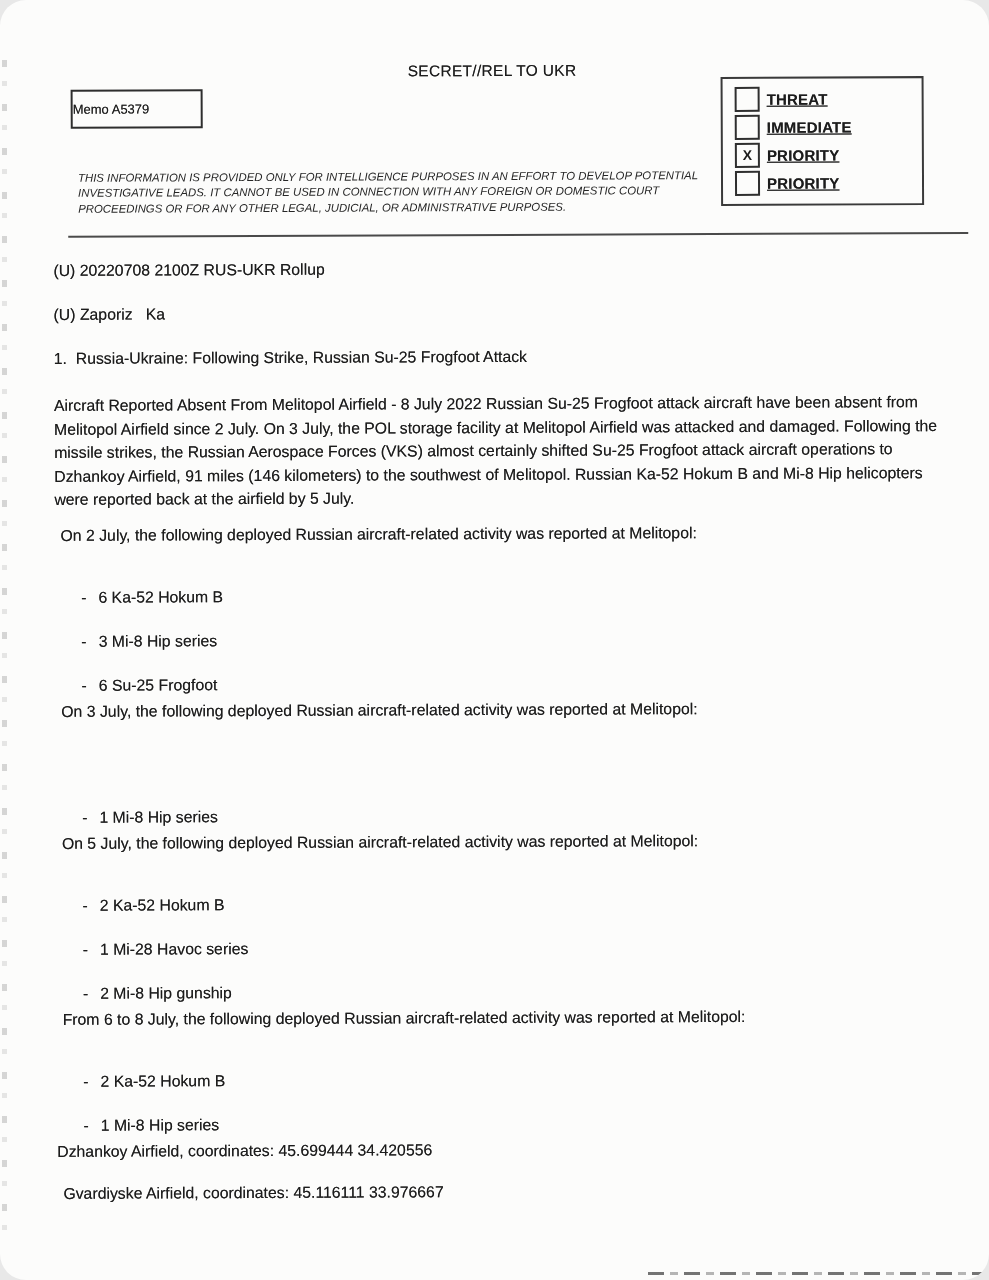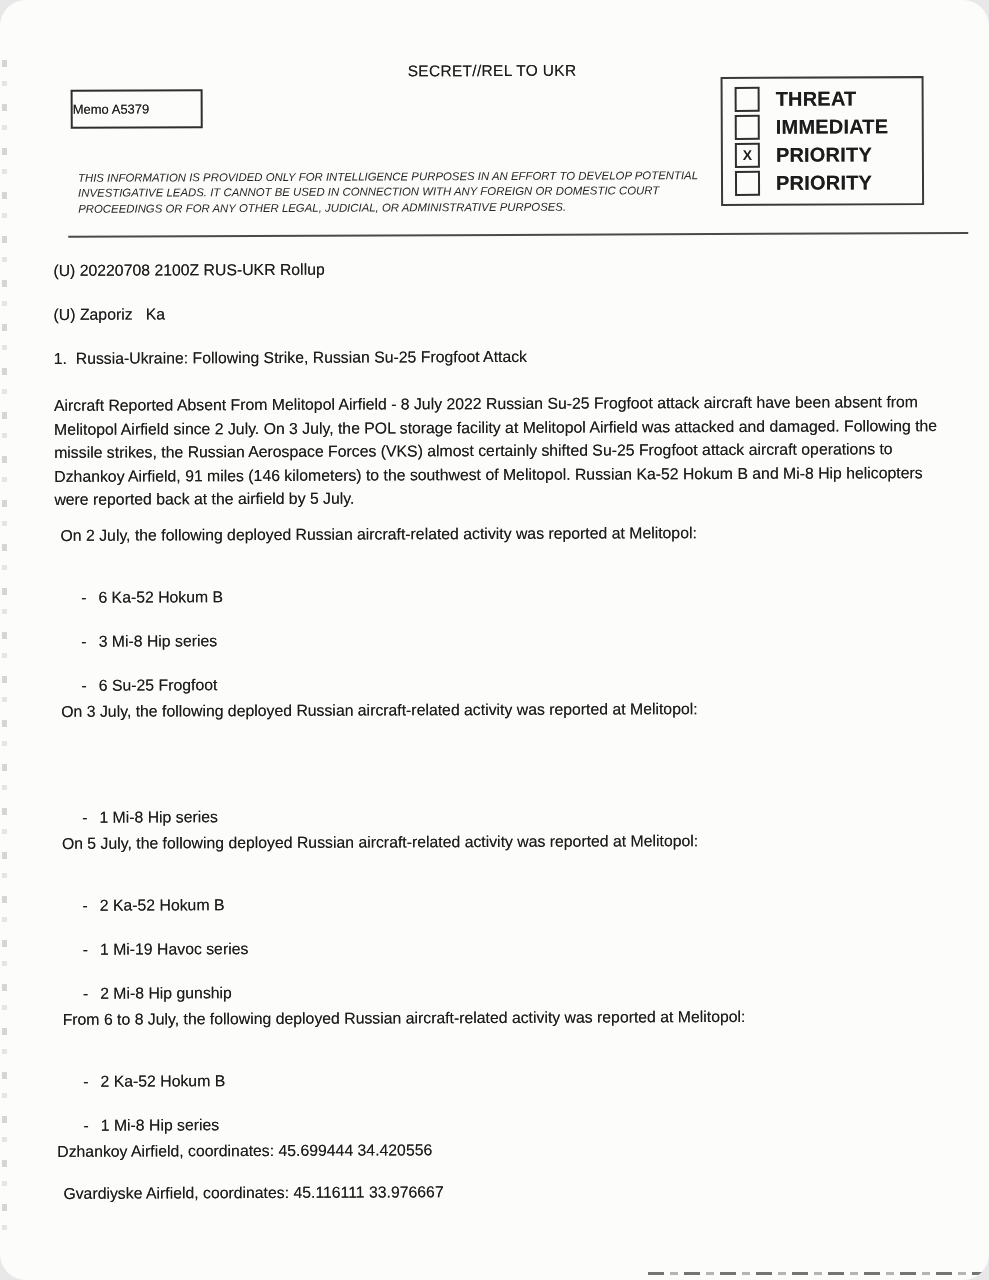--- a/index.html
+++ b/index.html
@@ -50,23 +50,24 @@
   }
   .precedence-row { display: flex; align-items: center; height: 24px; }
   .checkbox {
     width: 21px; height: 21px;
     border: 2px solid #2f2f2f;
     display: flex; align-items: center; justify-content: center;
     font-size: 14px; font-weight: 700;
     flex: 0 0 auto;
   }
   .precedence-label {
-    margin-left: 16px;
-    font-size: 20px; font-weight: 700;
+    margin-left: 7px;
+    font-size: 15px; font-weight: 700;
     letter-spacing: 0.2px;
+    text-decoration: underline;
   }
   .disclaimer {
     position: absolute;
     left: 80px; top: 169px;
     width: 632px;
     font-style: italic;
     font-size: 11.4px;
     line-height: 15.4px;
     color: #262626;
   }
@@ -179,21 +180,21 @@
     <div class="line indent ink" style="top:701px">On 3 July, the following deployed Russian aircraft-related activity was reported at Melitopol:</div>
     <div class="line ink" style="top:789px">
       <span class="bullet-dash">-</span><span class="bullet-item">1 Mi-8 Hip series</span>
     </div>
 
     <div class="line indent ink" style="top:833px">On 5 July, the following deployed Russian aircraft-related activity was reported at Melitopol:</div>
     <div class="line ink" style="top:877px">
       <span class="bullet-dash">-</span><span class="bullet-item">2 Ka-52 Hokum B</span>
     </div>
     <div class="line ink" style="top:921px">
-      <span class="bullet-dash">-</span><span class="bullet-item">1 Mi-19 Havoc series</span>
+      <span class="bullet-dash">-</span><span class="bullet-item">1 Mi-28 Havoc series</span>
     </div>
     <div class="line ink" style="top:965px">
       <span class="bullet-dash">-</span><span class="bullet-item">2 Mi-8 Hip gunship</span>
     </div>
 
     <div class="line indent ink" style="top:1009px">From 6 to 8 July, the following deployed Russian aircraft-related activity was reported at Melitopol:</div>
     <div class="line ink" style="top:1053px">
       <span class="bullet-dash">-</span><span class="bullet-item">2 Ka-52 Hokum B</span>
     </div>
     <div class="line ink" style="top:1097px">

